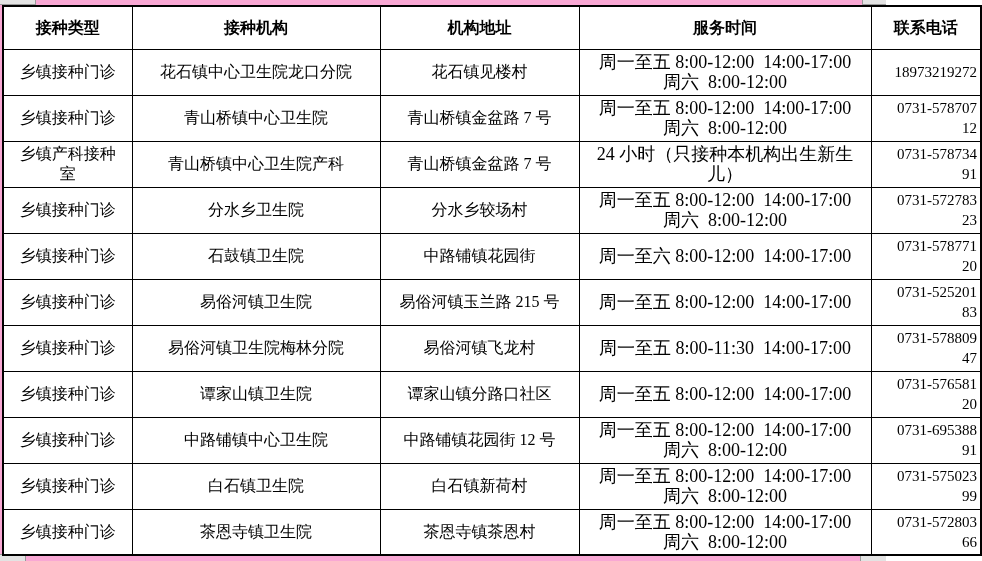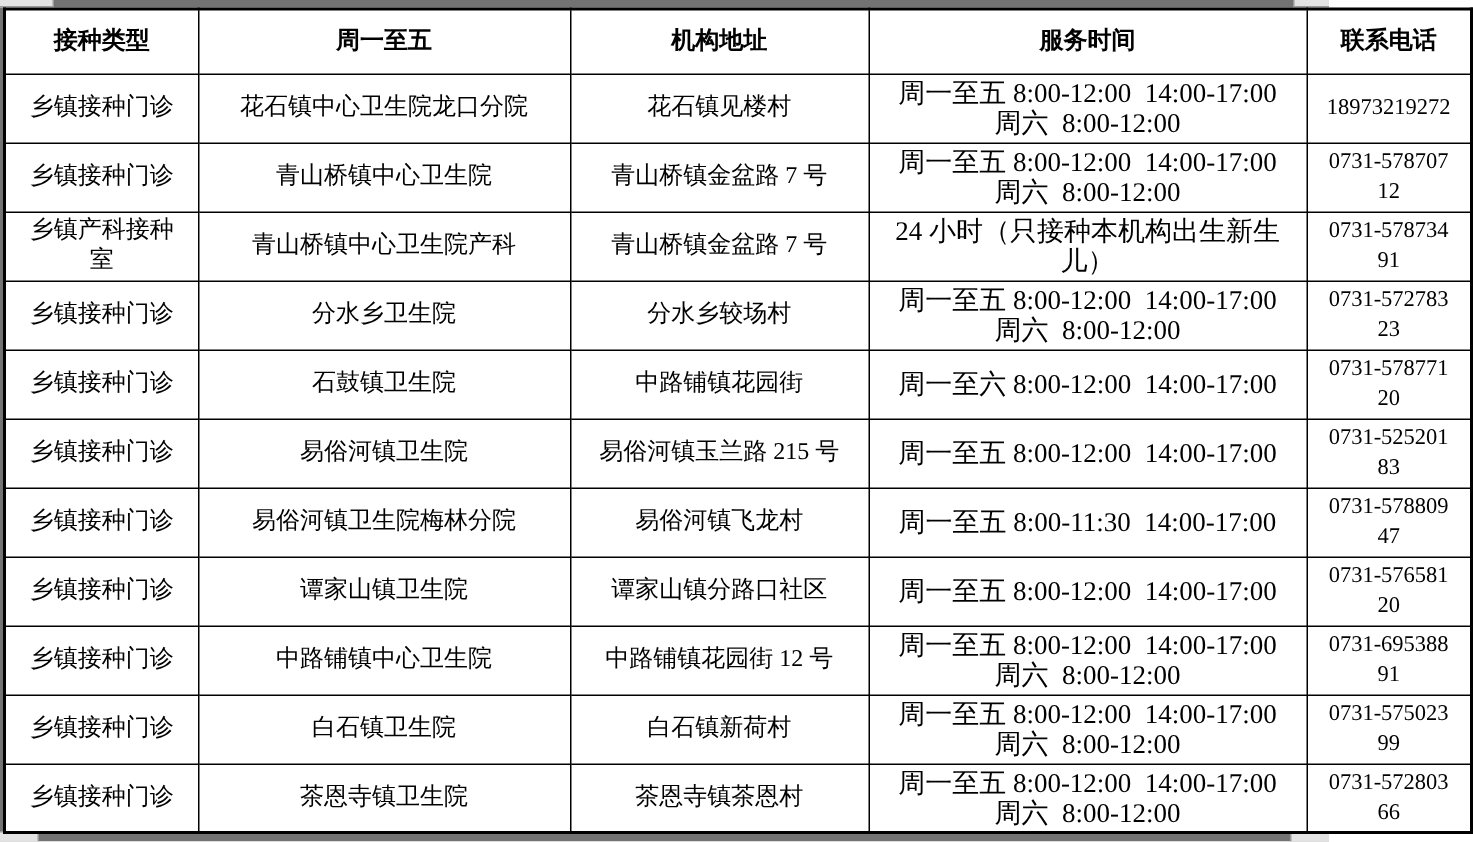--- a/index.html
+++ b/index.html
@@ -3,21 +3,21 @@
 <meta charset="utf-8">
 <style>
   * { margin: 0; padding: 0; box-sizing: border-box; }
   html, body {
     width: 982px; height: 561px;
     background: #ffffff;
     font-family: "Liberation Serif", "DejaVu Serif", serif;
     color: #000000;
     overflow: hidden;
   }
-  .stage { position: relative; width: 886px; height: 561px; background: #737373; }
+  .stage { position: relative; width: 886px; height: 561px; background: #f9a8d4; }
 
   table.vax-table {
     position: absolute;
     left: 2px; top: 5px;
     width: 978px; height: 551px;
     border-collapse: collapse;
     table-layout: fixed;
     border: 2px solid #000000;
     background: #ffffff;
   }
@@ -29,21 +29,21 @@
     white-space: pre-wrap;
     line-height: 20px;
     overflow: hidden;
   }
   thead tr { height: 43px; }
   tbody tr { height: 42px; }
   th { font-size: 16px; font-weight: bold; }
   td { font-size: 15px; }
   td.c-type, td.c-org, td.c-addr { font-size: 16px; margin-left: 32px; }
   td.c-time { font-size: 18px; }
-  td.c-phone { font-size: 15px; letter-spacing: 0px; }
+  td.c-phone { font-size: 15px; letter-spacing: 0px; text-align: right; }
 
   .corner {
     position: absolute;
     background: #e3e3e3;
     border: 1px solid #9a9a9a;
   }
   .corner.tl { left: 0; top: 0; width: 36px; height: 5px; border-left: none; border-top: none; }
   .corner.tr { right: 0; top: 0; width: 24px; height: 5px; border-right: none; border-top: none; }
   .corner.bl { left: 0; bottom: 0; width: 26px; height: 7px; border-left: none; border-bottom: none; }
   .corner.br { right: 0; bottom: 0; width: 26px; height: 6px; border-right: none; border-bottom: none; }
@@ -62,21 +62,21 @@
     <colgroup>
       <col style="width:129px">
       <col style="width:248px">
       <col style="width:199px">
       <col style="width:292px">
       <col style="width:110px">
     </colgroup>
     <thead>
       <tr>
         <th>接种类型</th>
-        <th>周一至五</th>
+        <th>接种机构</th>
         <th>机构地址</th>
         <th>服务时间</th>
         <th>联系电话</th>
       </tr>
     </thead>
     <tbody>
       <tr>
         <td class="c-type">乡镇接种门诊</td>
         <td class="c-org">花石镇中心卫生院龙口分院</td>
         <td class="c-addr">花石镇见楼村</td>

